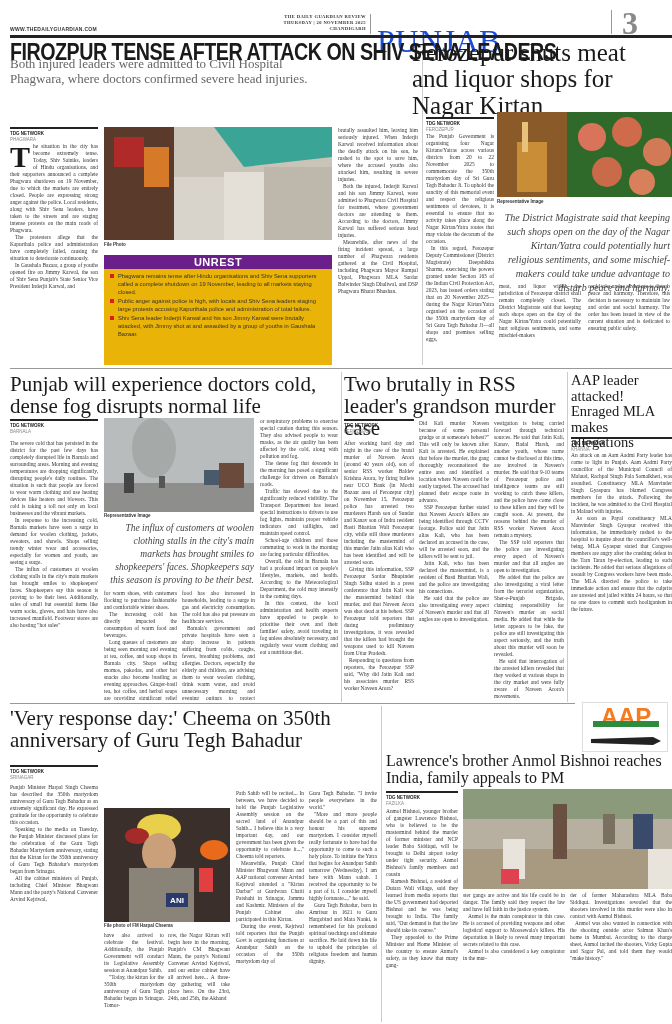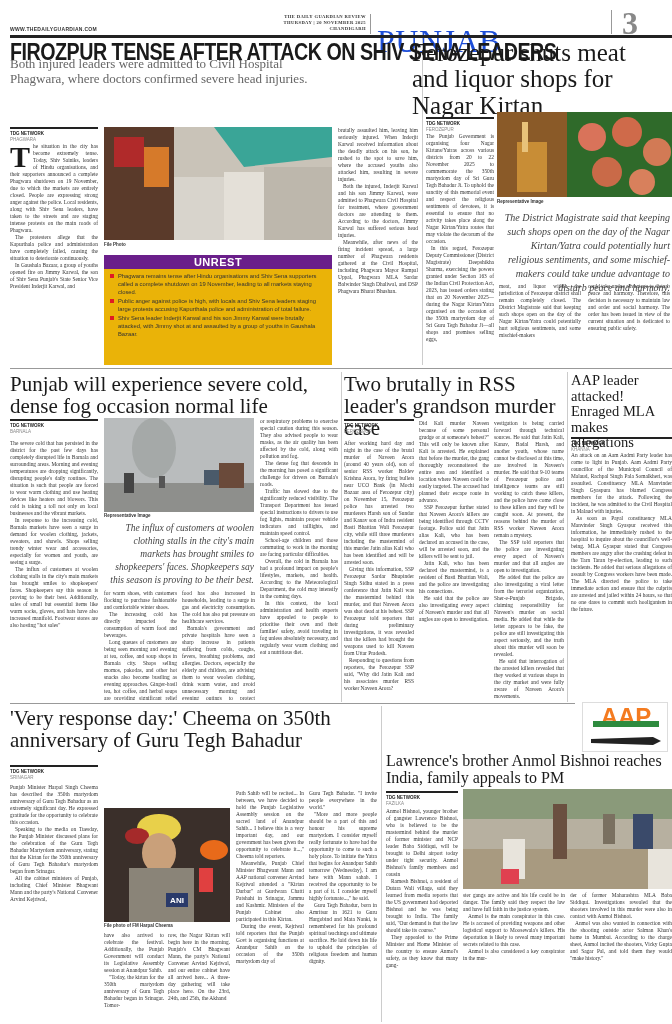--- a/index.html
+++ b/index.html
@@ -119,21 +119,21 @@
 <div class="abs pull" style="left:500px;top:211px;width:170px">The District Magistrate said that keeping such shops open on the day of the Nagar Kirtan/Yatra could potentially hurt religious sentiments, and some mischief-makers could take undue advantage to disturb peace and harmony.</div>
 <div class="abs body" style="left:499px;top:283px;width:82px;height:85px;overflow:hidden">
   <p class="no">meat, and liquor within the jurisdiction of Ferozepur district shall remain completely closed. The District Magistrate said that keeping such shops open on the day of the Nagar Kirtan/Yatra could potentially hurt religious sentiments, and some mischief-makers</p>
 </div>
 <div class="abs body" style="left:588px;top:283px;width:82px;height:85px;overflow:hidden">
   <p class="no">could take undue advantage to disturb peace and harmony. Therefore, this decision is necessary to maintain law and order and social harmony. The order has been issued in view of the current situation and is dedicated to ensuring public safety.</p>
 </div>
 
 <div class="abs hrule" style="left:10px;top:368px;width:662px;background:#999"></div>
 
-<div class="abs hl-serif" style="left:10px;top:373px;width:330px;font-size:21px">Punjab will experience severe cold, dense fog occasion normal life</div>
+<div class="abs hl-serif" style="left:10px;top:373px;width:330px;font-size:21px">Punjab will experience doctors cold, dense fog disrupts normal life</div>
 <div class="abs byline" style="left:10px;top:419px;width:88px">
   <span>TDG NETWORK</span>
   <span class="loc">BARNALA</span>
 </div>
 <div class="abs body" style="left:10px;top:440px;width:88px;height:260px;overflow:hidden">
   <p class="no">The severe cold that has persisted in the district for the past few days has completely disrupted life in Barnala and surrounding areas. Morning and evening temperatures are dropping significantly, disrupting people's daily routines. The situation is such that people are forced to wear warm clothing and use heating devices like heaters and blowers. This cold is taking a toll not only on local businesses and the vibrant markets.</p>
   <p>In response to the increasing cold, Barnala markets have seen a surge in demand for woolen clothing, jackets, sweaters, and shawls. Shops selling trendy winter wear and accessories, especially for women and youth, are seeing a surge.</p>
   <p>The influx of customers at woolen clothing stalls in the city's main markets has brought smiles to shopkeepers' faces. Shopkeepers say this season is proving to be their best. Additionally, sales of small but essential items like warm socks, gloves, and hats have also increased manifold. Footwear stores are also hosting "hot sales"</p>
 </div>
 <div class="abs photo" style="left:104px;top:418px;width:150px;height:94px">

